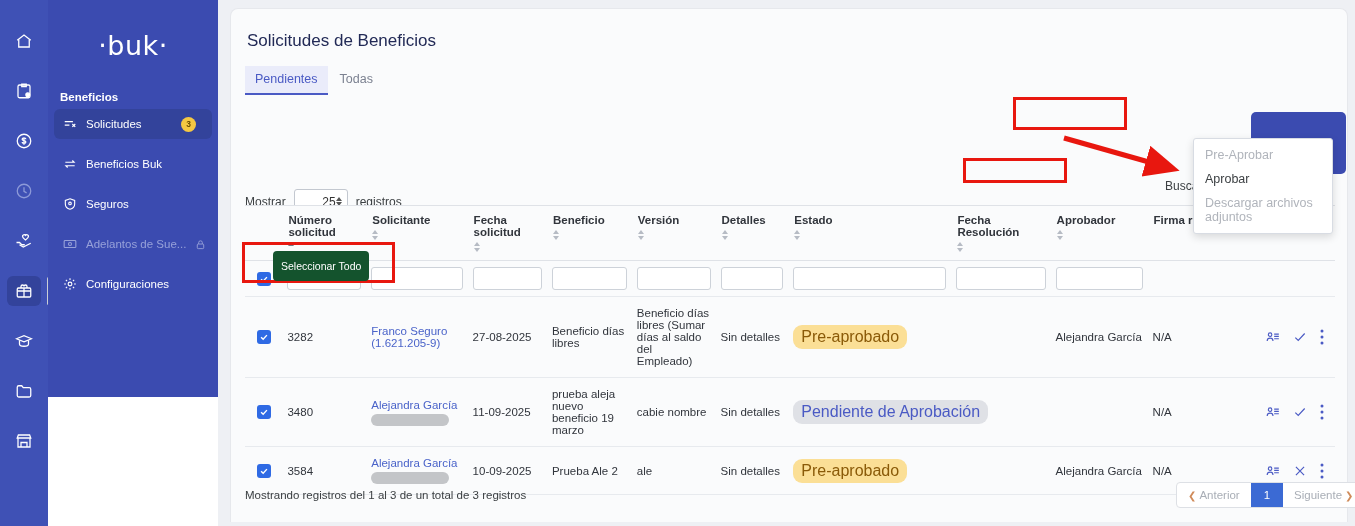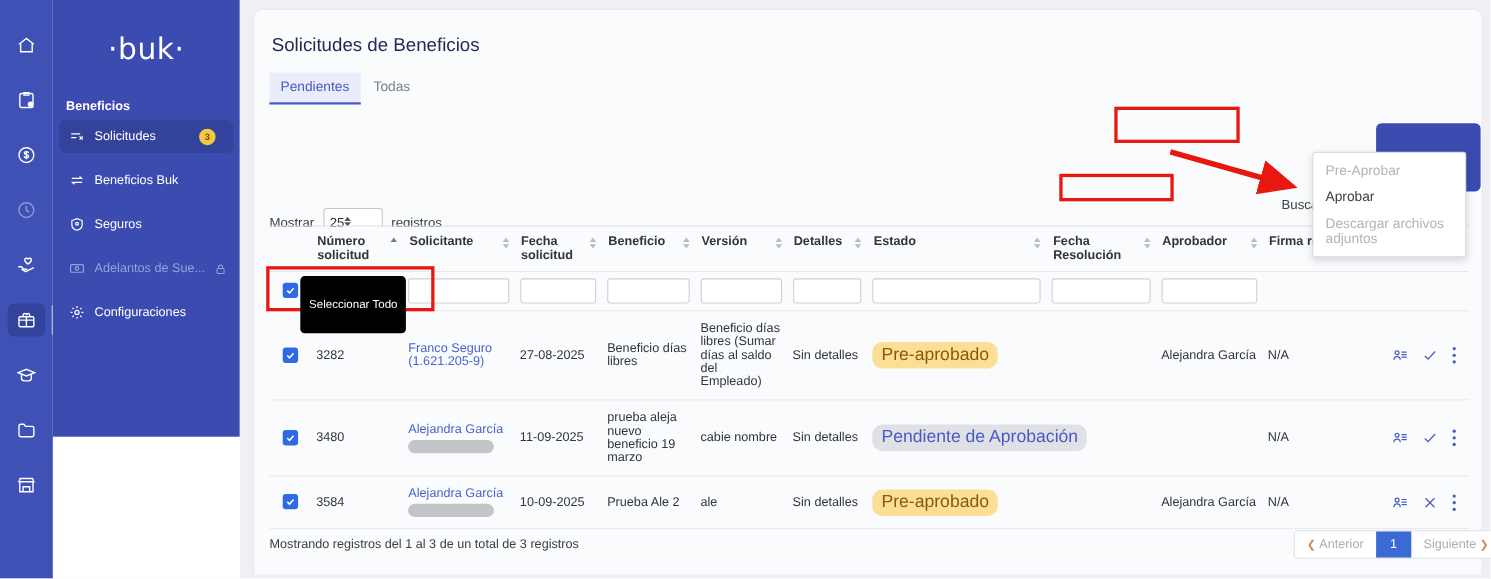--- a/index.html
+++ b/index.html
@@ -123,41 +123,41 @@
 
   
   #show-entries{
     position:absolute; left:14px; top:180px;
     display:flex; align-items:center; gap:8px;
     font-size:12px; color:#3c4043;
   }
   #len-select{
     width:54px; height:25px; border:1px solid #c3c8d0; border-radius:3px;
     background:#fff; font-size:12px; color:#333;
-    display:flex; align-items:center; justify-content:flex-start;
+    display:flex; align-items:center; justify-content:flex-end;
     padding:0 5px;
   }
   .spin{ display:flex;flex-direction:column;gap:1px;align-items:center; }
   .spin i{ width:0;height:0;border-left:3.5px solid transparent;border-right:3.5px solid transparent; display:block; }
   .spin i.up{ border-bottom:4px solid #555; }
   .spin i.dn{ border-top:4px solid #555; }
 
   #search-label{
     position:absolute; left:934px; top:170px; font-size:12px; color:#3c4043;
   }
 
   
   #table-wrap{ position:absolute; left:14px; top:196px; width:1090px; }
   table{ border-collapse:collapse; width:1090px; table-layout:fixed; }
   thead th{
     background:#fafbfc; border-bottom:1px solid #dfe2e7; border-top:1px solid #dfe2e7;
     font-size:11.5px; color:#31353c; font-weight:bold; text-align:left;
     padding:8px 4px 8px 6px; vertical-align:top; position:relative;
   }
-  .sortwrap{ display:flex; justify-content:space-between; align-items:flex-start; gap:2px; }
+  .sortwrap{ display:flex; justify-content:space-between; align-items:flex-start; gap:2px;flex-direction:column; }
   .sort{ display:flex;flex-direction:column;gap:2px;padding-top:2px;flex:0 0 7px; }
   .sort i{ width:0;height:0;border-left:3.5px solid transparent;border-right:3.5px solid transparent;display:block; }
   .sort i.up{ border-bottom:4px solid #b6bbc4; }
   .sort i.dn{ border-top:4px solid #b6bbc4; }
   .sort.asc i.up{ border-bottom-color:#767c87; }
 
   tr.filter-row td{ padding:6px 5px; border-bottom:1px solid #e7eaee; background:#fafbfc;}
   .filter-input{
     height:23px; border:1px solid #cdd2d9; border-radius:3px; background:#fff; width:100%;
   }
@@ -184,22 +184,22 @@
   .acts{ display:flex; align-items:center; gap:13px; justify-content:flex-end; padding-right:6px; color:#4a5ac4;}
   .acts svg{ display:block; }
 
   
   #selall-hl{
     position:absolute; left:242px; top:242px; width:153px; height:41px;
     border:3px solid #e8170f; pointer-events:none; z-index:6;
   }
   #selall-tip{
     position:absolute; left:273px; top:251px; z-index:7;
-    background:#000000; color:#fff; font-size:10.5px;
-    padding:20px 8px; border-radius:4px; white-space:nowrap;
+    background:#14532d; color:#fff; font-size:10.5px;
+    padding:9px 8px; border-radius:4px; white-space:nowrap;
   }
 
   
   #tbl-info{ position:absolute; left:14px; top:480px; font-size:11.5px; color:#3c4043; }
   #pager{
     position:absolute; left:945px; top:473px; display:flex;
     border:1px solid #dde0e5; border-radius:4px; overflow:hidden; background:#fff;
   }
   .pg{ font-size:11.5px; padding:6px 11px; color:#a9aeb6; display:flex;align-items:center;gap:3px;}
   .pg.num{ background:#3b6ad4; color:#fff; padding:6px 13px; }

